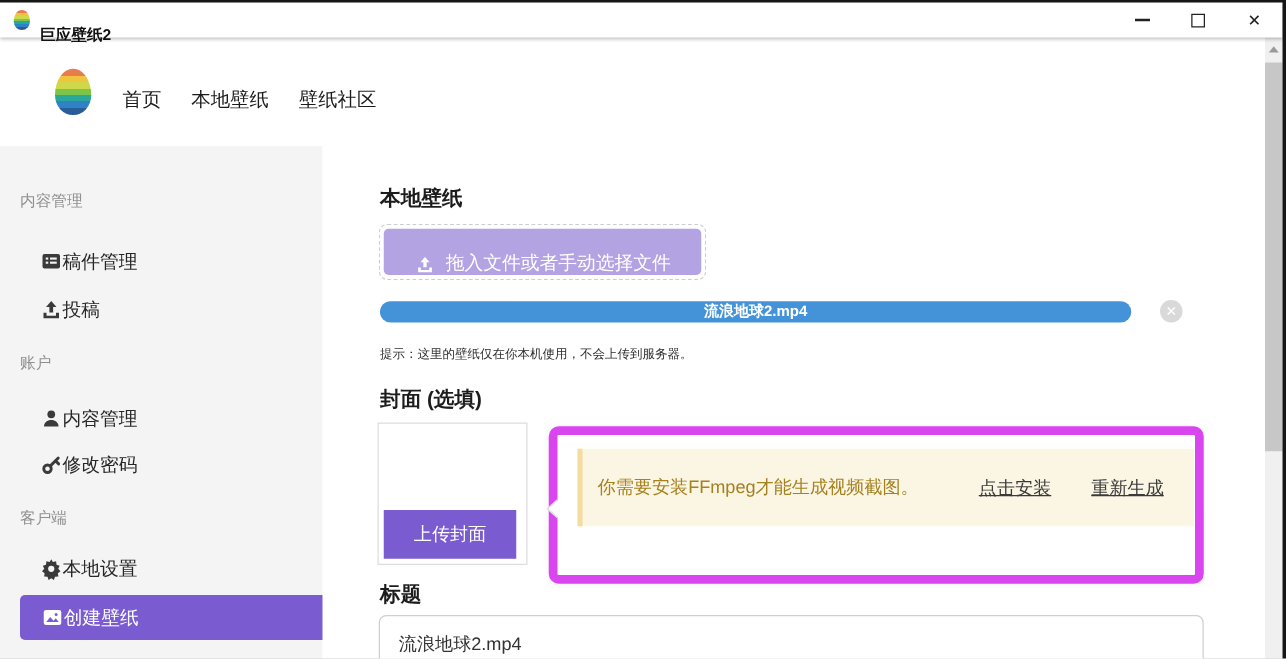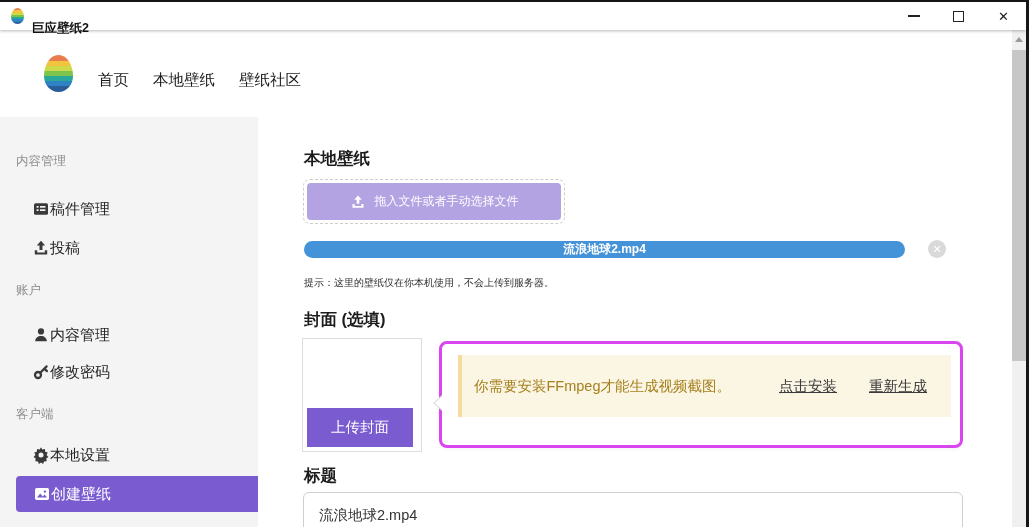--- a/index.html
+++ b/index.html
@@ -38,39 +38,39 @@
   .side-item.active { left:16px; width:249px; height:36px; background:#7a5cd0; border-radius:4px;
                       padding-left:17px; color:#fff; }
 
   
   .main { position:absolute; left:258px; top:117px; width:754px; height:410px; background:#fff; }
   .h-title { position:absolute; left:46px; font-size:16.5px; font-weight:bold; color:#1c1c1c; }
 
   .dropzone { position:absolute; left:45px; top:62px; width:262px; height:45px;
               border:1px dashed #cdcdcd; border-radius:7px; padding:3px; }
   .drop-btn { width:100%; height:100%; background:#b3a3e3; border:none; border-radius:4px; color:#fff;
-              font-size:12px; font-family:inherit; display:flex; align-items:center; justify-content:center; gap:9px; cursor:pointer; }
+              font-size:15px; font-family:inherit; display:flex; align-items:flex-end; justify-content:center; gap:9px; cursor:pointer; }
 
   .progress { position:absolute; left:46px; top:124px; width:601px; height:17px; border-radius:9px;
               background:#4493d8; overflow:hidden; }
   .progress-label { display:block; width:100%; text-align:center; font-size:12px; font-weight:bold;
                     color:#fff; line-height:17px; }
   .remove-file { position:absolute; left:670px; top:123px; width:18px; height:18px; border-radius:50%;
                  background:#d9d9d9; color:#fff; font-size:11px; font-weight:bold; display:flex;
                  align-items:center; justify-content:center; cursor:pointer; }
 
   .hint { position:absolute; left:46px; top:159px; font-size:10px; color:#2e2e2e; }
 
   .cover-box { position:absolute; left:44px; top:221px; width:120px; height:114px;
                border:1px solid #ddd; background:#fff; }
   .cover-upload-btn { position:absolute; left:4px; bottom:4px; width:106px; height:39px; background:#7a5cd0;
                       border:none; color:#fff; font-size:14.5px; font-family:inherit; cursor:pointer; }
 
-  .popover { position:absolute; left:181px; top:224px; width:524px; height:107px; background:#fff;
-             border:3px solid #d946ef; border-radius:8px; box-shadow:0 1px 5px rgba(0,0,0,.05); }
+  .popover { position:absolute; left:181px; top:224px; width:524px; height:126px; background:#fff;
+             border:7px solid #d946ef; border-radius:8px; box-shadow:0 1px 5px rgba(0,0,0,.05); }
   .pop-arrow-border { position:absolute; left:-9px; top:51px; width:0; height:0;
              border-top:8px solid transparent; border-bottom:8px solid transparent; border-right:9px solid #e2e2e2; }
   .pop-arrow { position:absolute; left:-7px; top:51px; width:0; height:0;
              border-top:8px solid transparent; border-bottom:8px solid transparent; border-right:9px solid #fff; }
   .alert { position:absolute; left:16px; top:11px; width:493px; height:62px; background:#fbf5e3;
            border-left:4px solid #f3dc9c; display:flex; align-items:center; padding:0 24px 0 12px; }
   .alert-msg { width:292px; font-size:14.5px; line-height:23px; color:#a5811f; }
   .alert-links { margin-left:auto; display:flex; gap:32px; }
   .alert-links a { font-size:14.5px; color:#3a3a3a; text-decoration:underline; cursor:pointer; }
 

